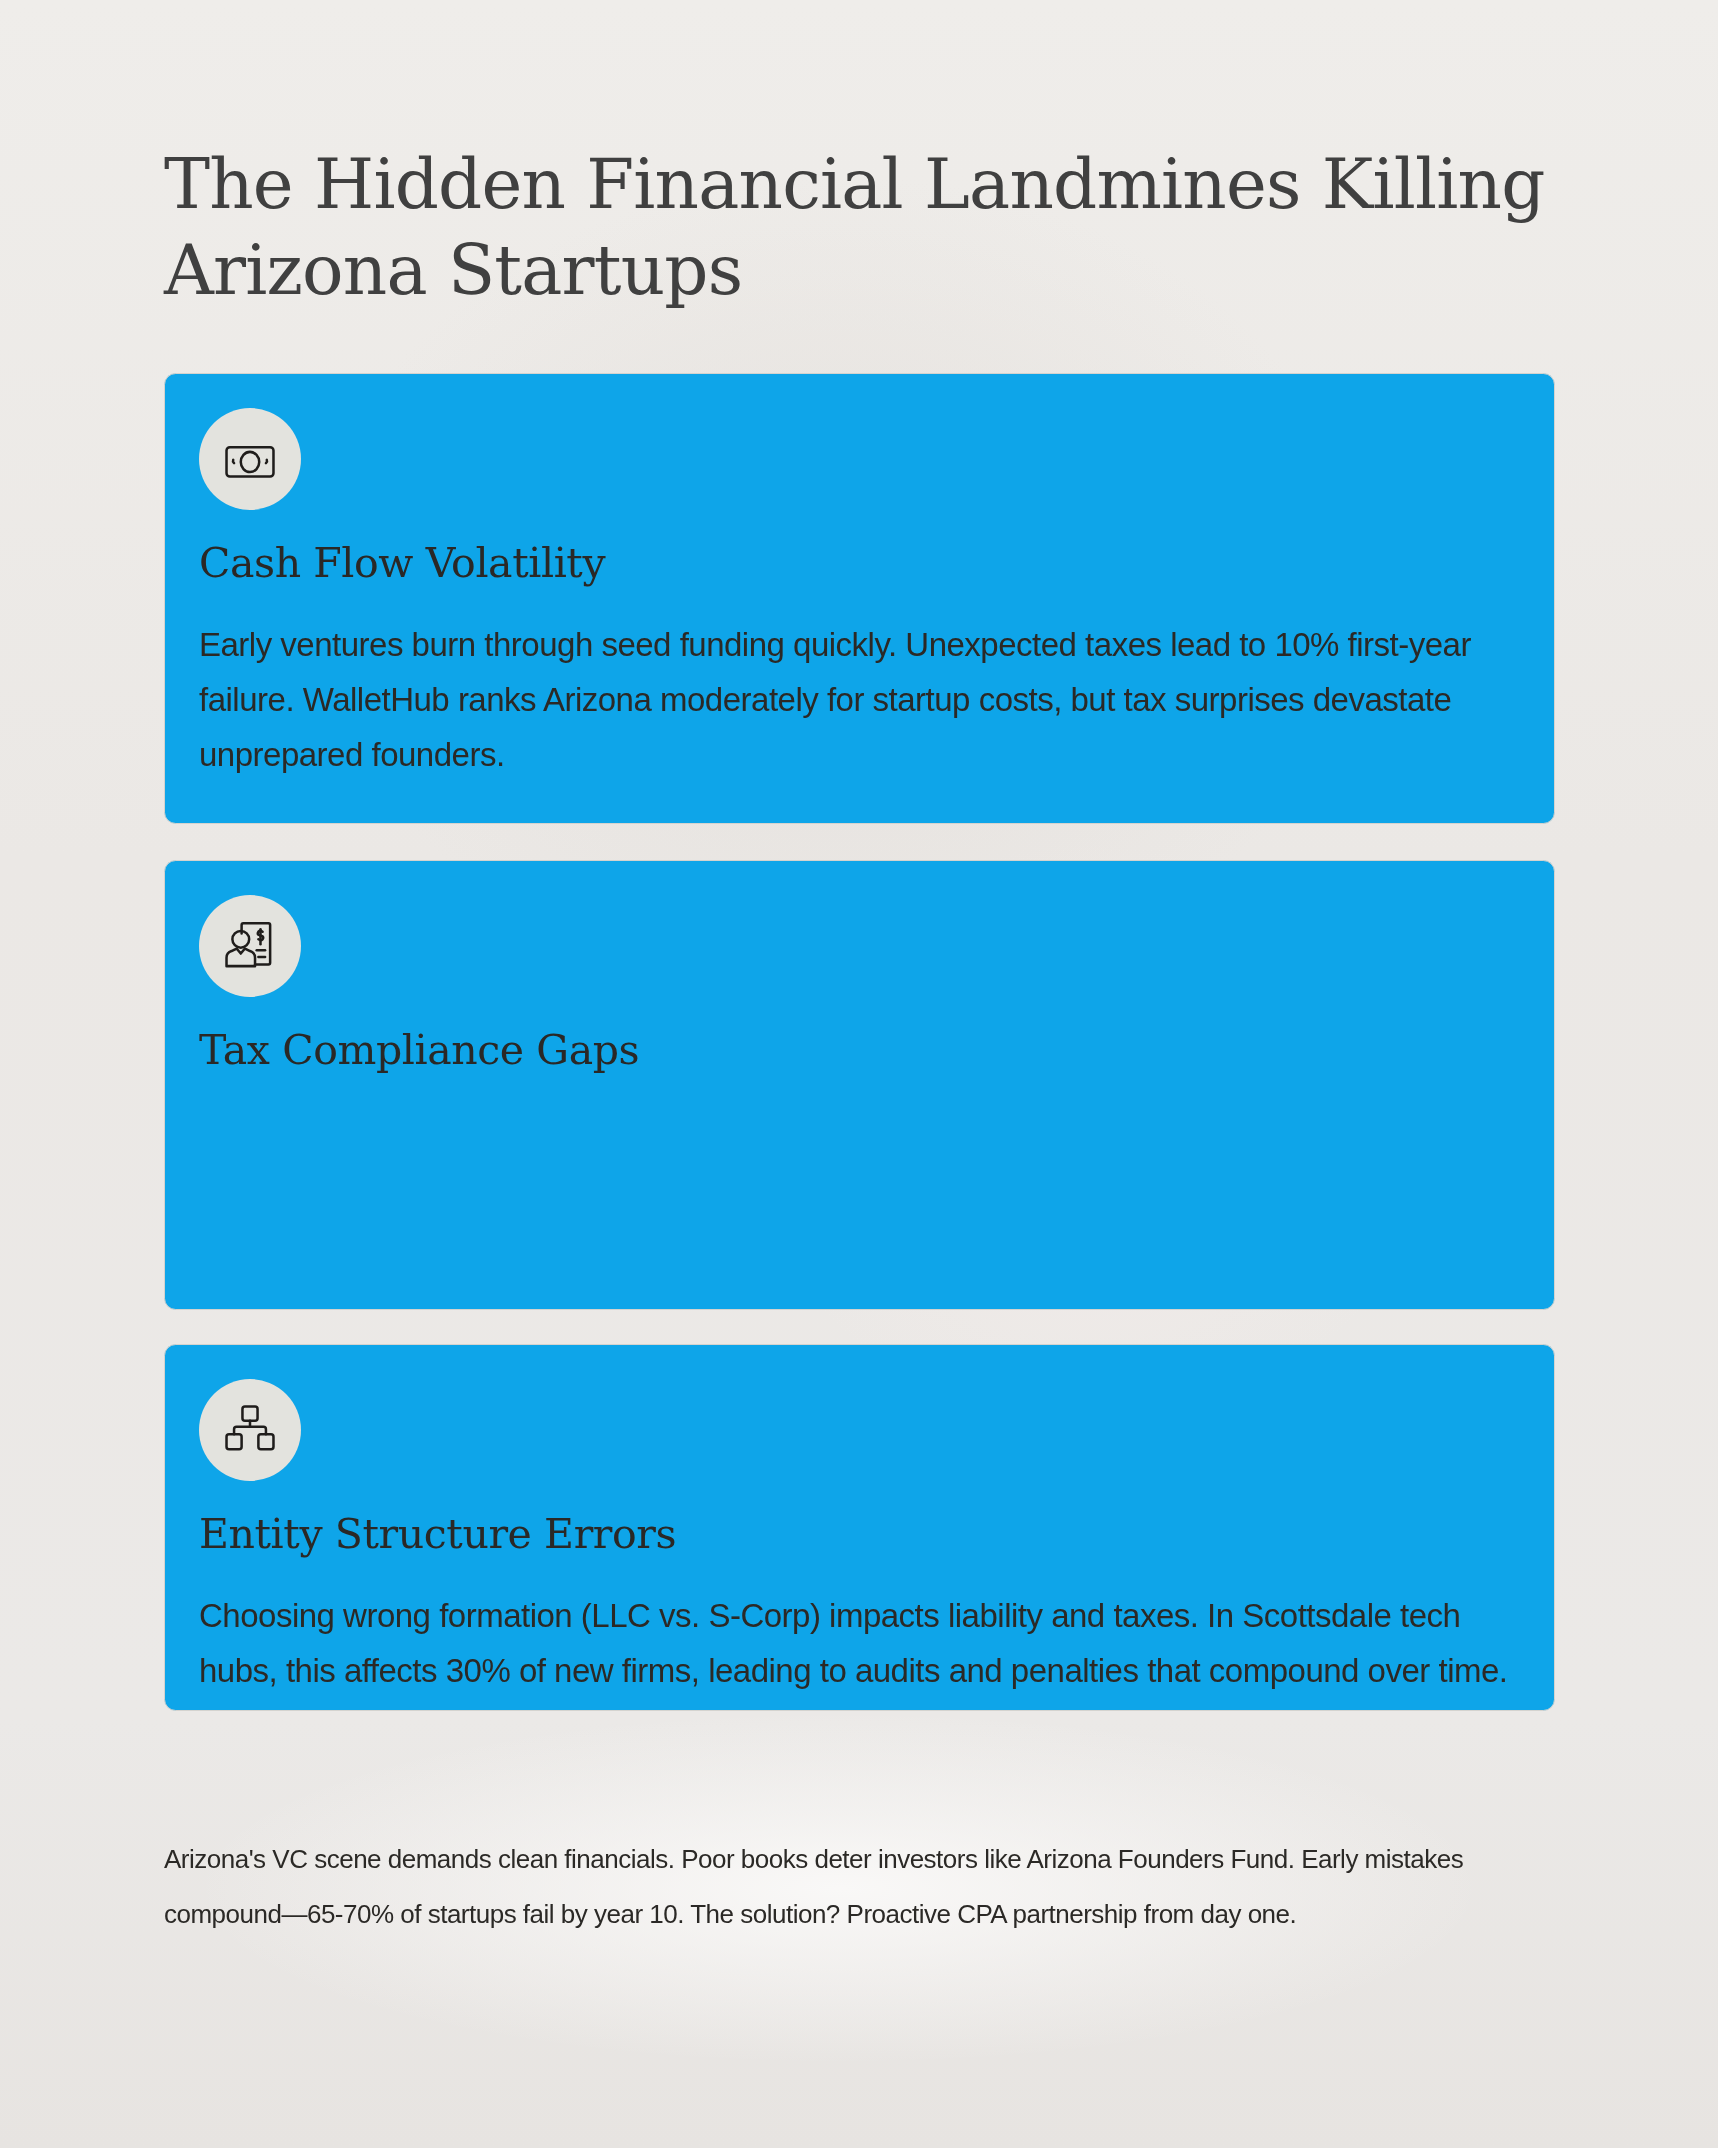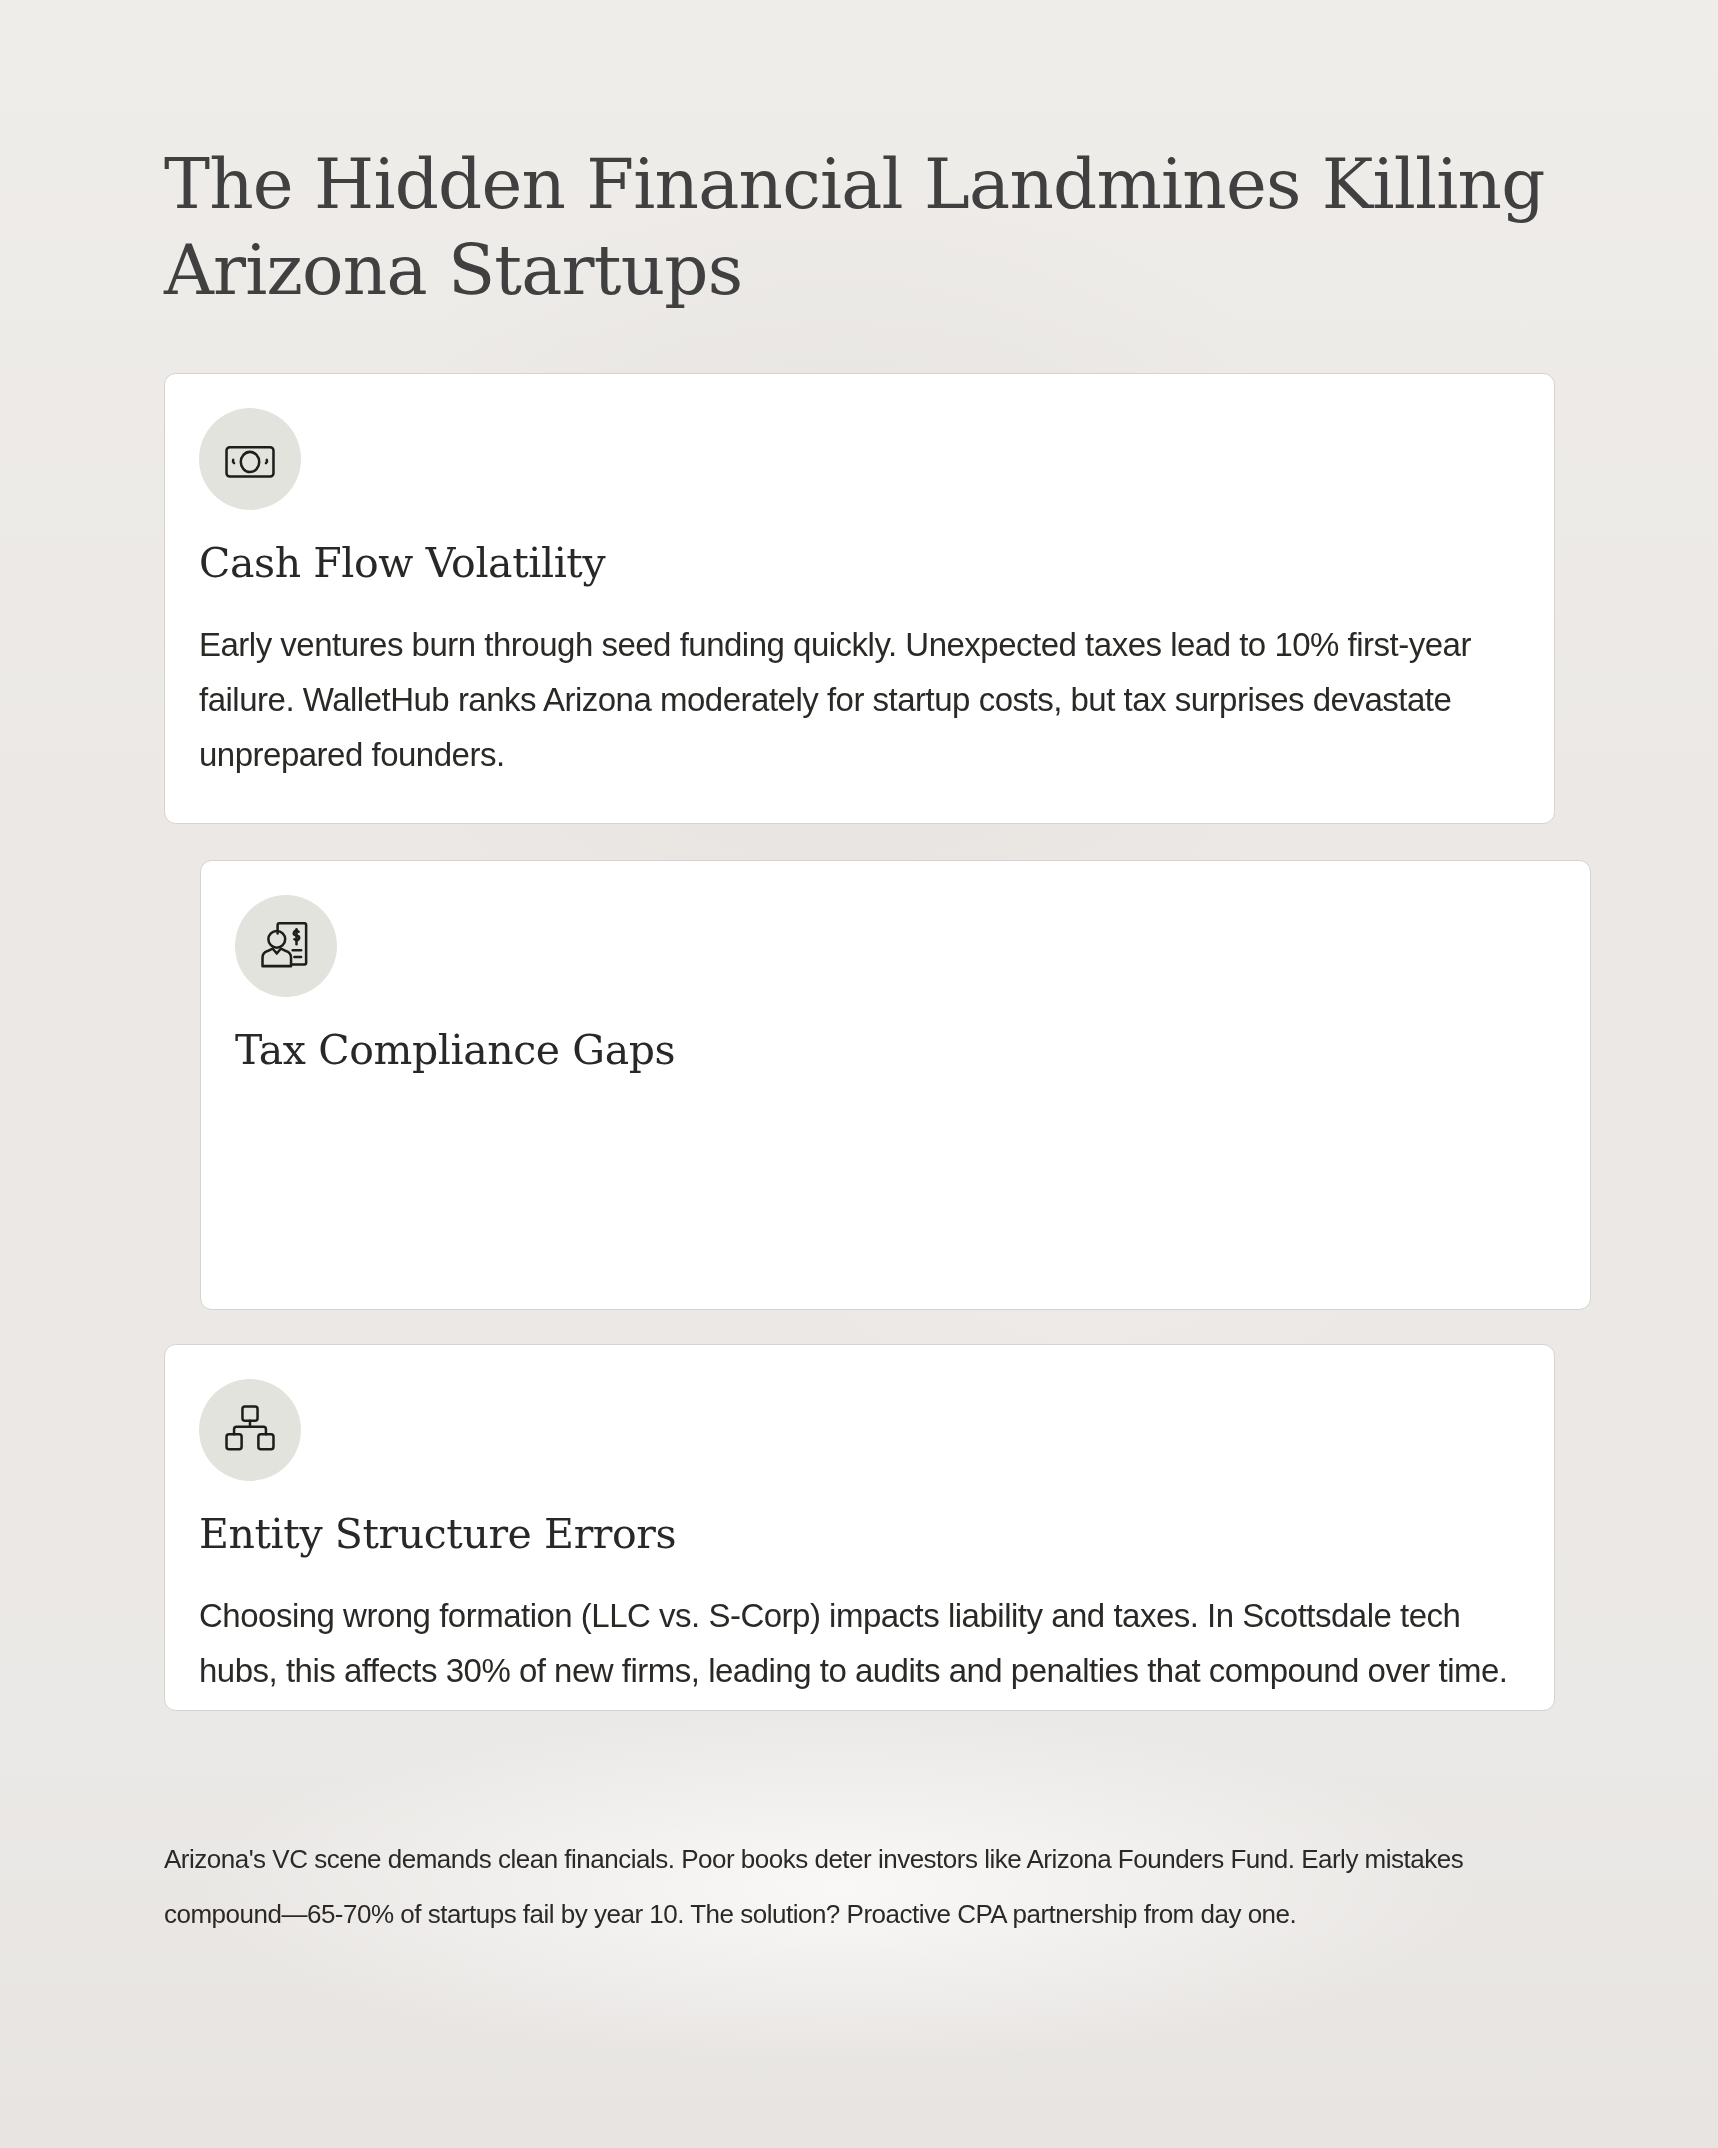--- a/index.html
+++ b/index.html
@@ -21,21 +21,21 @@
   }
   .page { position: absolute; left: 164px; top: 0; width: 1393px; z-index: 1; }
   h1 {
     margin: 0; position: absolute; top: 141px; left: 0; width: 1393px;
     font-family: "DejaVu Serif", "Liberation Serif", serif;
     font-weight: normal; font-size: 69px; line-height: 86px;
     color: #404040; letter-spacing: -0.8px;
   }
   .card {
     position: absolute; left: 0; width: 1391px;
-    background: #ffffff;
+    background: #0ea5e9;
     border: 1.7px solid #d4d3cf;
     border-radius: 11.7px;
     box-sizing: border-box;
   }
   .icon-wrap {
     position: absolute; left: 34px; top: 34px;
     width: 102px; height: 102px; border-radius: 50%;
     background: #e3e3de;
     display: flex; align-items: center; justify-content: center;
   }
@@ -70,21 +70,21 @@
         <rect x="3" y="17" width="56" height="35" rx="4"></rect>
         <ellipse cx="31" cy="34.5" rx="11" ry="12"></ellipse>
         <path d="M11 32 q-1 2 1 4"></path>
         <path d="M51 32 q1 2 -1 4"></path>
       </svg>
     </div>
     <h2>Cash Flow Volatility</h2>
     <p>Early ventures burn through seed funding quickly. Unexpected taxes lead to 10% first-year failure. WalletHub ranks Arizona moderately for startup costs, but tax surprises devastate unprepared founders.</p>
   </section>
 
-  <section class="card" style="top:860px;height:450px;margin-left:36px;">
+  <section class="card" style="top:860px;height:450px;">
     <div class="icon-wrap">
       <svg viewBox="0 0 62 62" fill="none" stroke="#1f1d1b" stroke-width="3" stroke-linecap="round" stroke-linejoin="round">
         <path d="M21 16 V6 a2 2 0 0 1 2 -2 H53 a2 2 0 0 1 2 2 V51 a2 2 0 0 1 -2 2 H37"></path>
         <circle cx="20" cy="23" r="10"></circle>
         <path d="M3 55 V45 q0 -6 6 -8 l6 -3 l5 6 l5 -6 l6 3 q6 2 6 8 V55 Z"></path>
         <path d="M46 14 q-3 -2 -5 0 q-2 3 1 4 l3 1 q3 1 1 4 q-2 2 -5 0"></path>
         <path d="M43.5 11 V29"></path>
         <path d="M39 36 H49"></path>
         <path d="M41 44 H49"></path>
       </svg>

